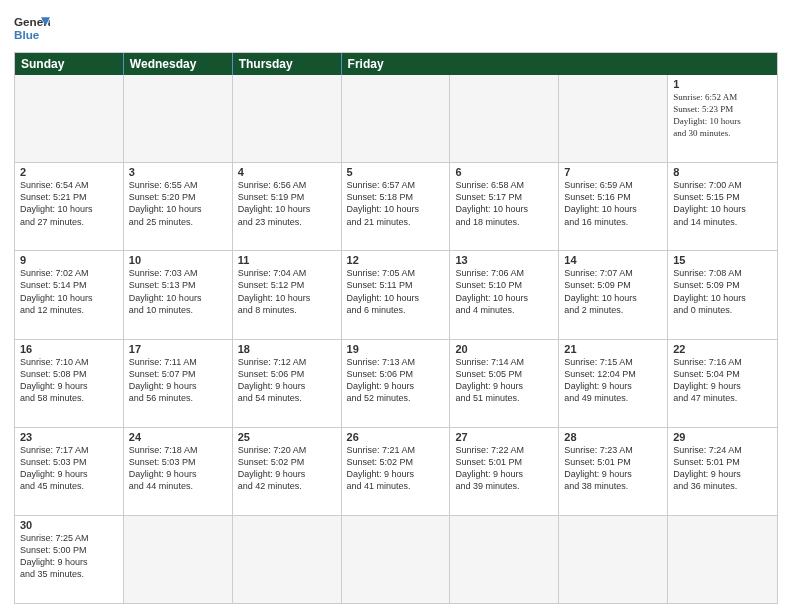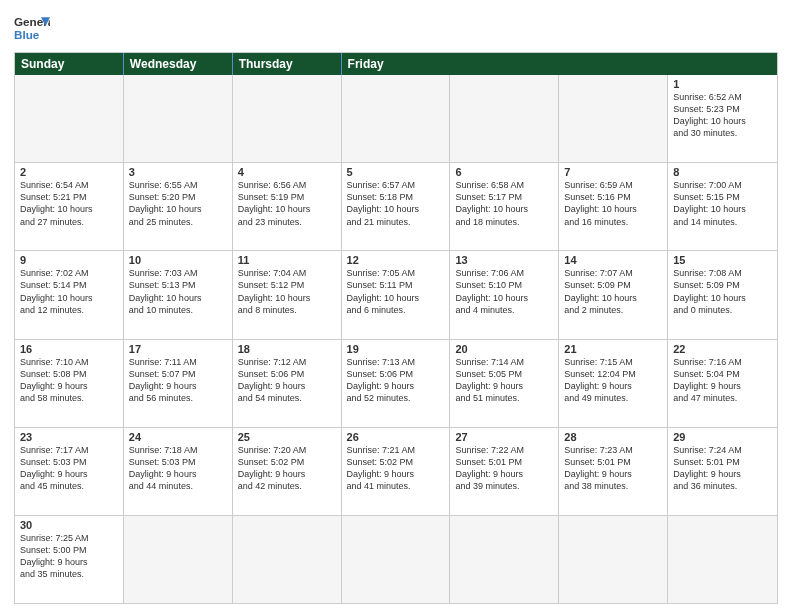--- a/index.html
+++ b/index.html
@@ -129,21 +129,21 @@
     <div class="cal-body">
     <div class="cal-row">
           <div class="cal-cell empty"></div>
           <div class="cal-cell empty"></div>
           <div class="cal-cell empty"></div>
           <div class="cal-cell empty"></div>
           <div class="cal-cell empty"></div>
           <div class="cal-cell empty"></div>
           <div class="cal-cell">
             <span class="day-num">1</span>
-            <div class="cell-info" style="white-space: pre-line;">Sunrise: 6:52 AM
+            <div class="cell-info" style="white-space: pre-line; font-family: Liberation Serif, serif;">Sunrise: 6:52 AM
 Sunset: 5:23 PM
 Daylight: 10 hours
 and 30 minutes.</div>
           </div>
         </div>
         <div class="cal-row">
           <div class="cal-cell">
             <span class="day-num">2</span>
             <div class="cell-info" style="white-space: pre-line;">Sunrise: 6:54 AM
 Sunset: 5:21 PM

